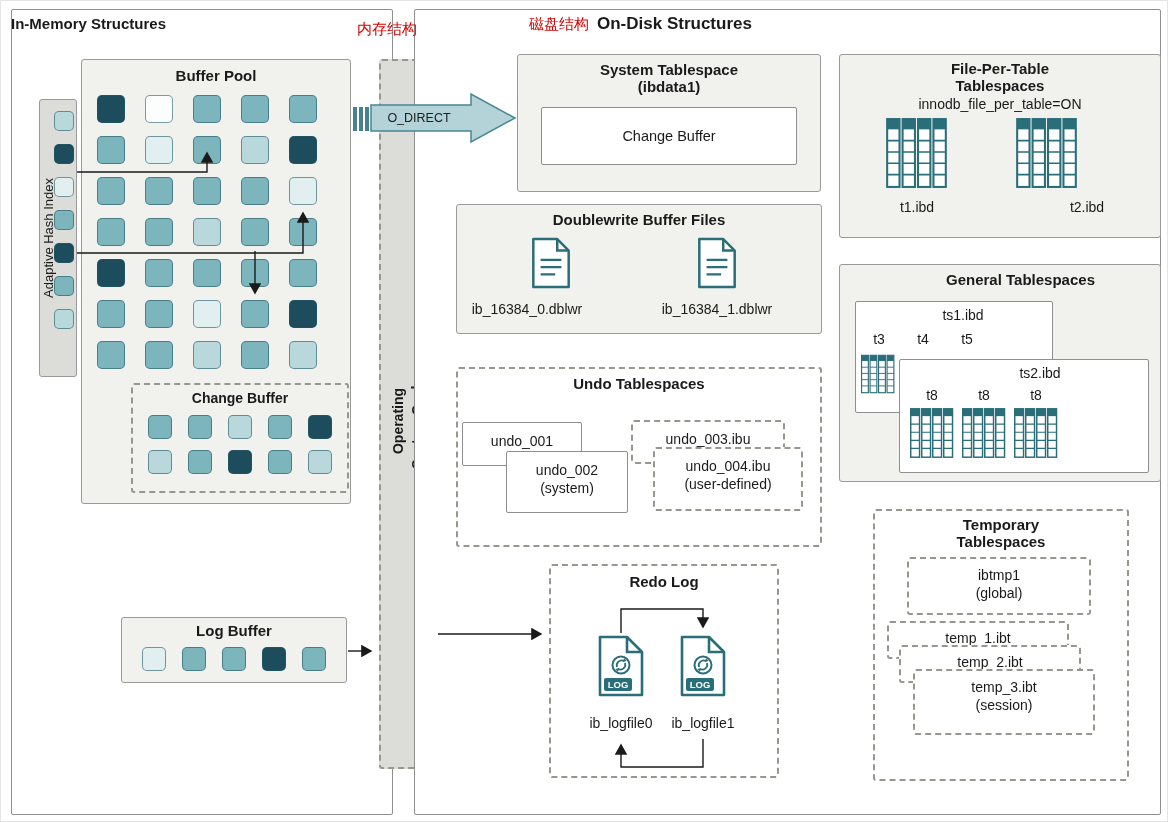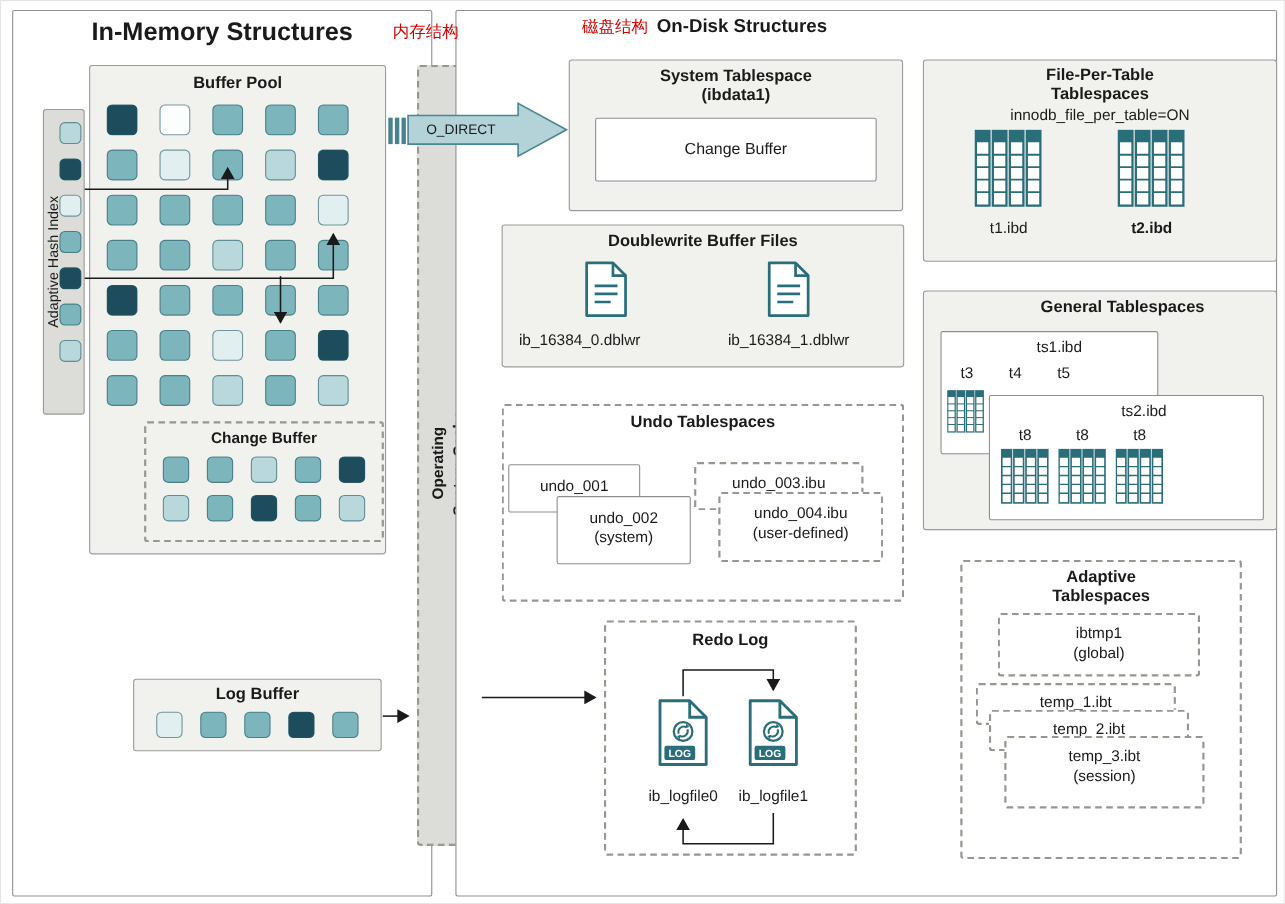--- a/index.html
+++ b/index.html
@@ -7,21 +7,21 @@
   #canvas {
     position:relative; width:1168px; height:822px; background:#fff;
     font-family:"Liberation Sans", sans-serif; color:#1a1a1a; overflow:hidden;
     border:1px solid #e4e4e4;
   }
   .abs { position:absolute; }
   .panel { position:absolute; background:#fff; border:1px solid #8f8f8f; border-radius:2px; }
   .gbox  { position:absolute; background:#f1f1ee; border:1px solid #9a9a9a; border-radius:3px; }
   .wbox  { position:absolute; background:#fff; border:1px solid #8f8f8f; border-radius:2px; }
   .dbox  { position:absolute; background:#fff; border:2px dashed #97978f; border-radius:3px; }
-  .t-lg { font-size:23px; font-weight:bold; text-align:center; }
+  .t-lg { font-size:15px; font-weight:bold; }
   .t-md { font-size:15px; font-weight:bold; text-align:center; }
   .t-sm { font-size:14px; font-weight:bold; text-align:center; }
   .lbl  { font-size:14px; text-align:center; line-height:1.25; }
   .cn   { color:#d40000; font-size:15px; white-space:nowrap; }
   .rot-center { position:absolute; transform:translate(-50%,-50%) rotate(-90deg); white-space:nowrap; }
   .grid { position:absolute; }
   .sq-row { display:flex; }
   .sq { border:1px solid rgba(35,90,102,.6); border-radius:5px; }
   .grid-bp .sq { width:28px; height:28px; }
   .grid-bp .sq-row { gap:20px; margin-bottom:13px; }
@@ -261,21 +261,21 @@
     <div>Tablespaces</div>
   </div>
   <div class="abs lbl" style="left:838px;top:95px;width:322px;">innodb_file_per_table=ON</div>
   <svg class="icon-svg" style="left:884px;top:116px;" width="64" height="72">
       <use href="#sym-table"></use>
     </svg>
   <svg class="icon-svg" style="left:1014px;top:116px;" width="64" height="72">
       <use href="#sym-table"></use>
     </svg>
   <div class="abs lbl" style="left:866px;top:198px;width:100px;">t1.ibd</div>
-  <div class="abs lbl" style="left:996px;top:198px;width:100px;font-weight:bold;">t2.ibd</div>
+  <div class="abs lbl" style="left:1036px;top:198px;width:100px;">t2.ibd</div>
 
   <div class="gbox" style="left:838px;top:263px;width:322px;height:218px;"></div>
   <div class="abs t-md" style="left:838px;top:270px;width:322px;padding-left:41px;">General Tablespaces</div>
   <div class="wbox" style="left:854px;top:300px;width:198px;height:112px;"></div>
   <div class="abs lbl" style="left:854px;top:306px;width:216px;">ts1.ibd</div>
   <div class="abs lbl" style="left:858px;top:330px;width:40px;">t3</div>
   <div class="abs lbl" style="left:902px;top:330px;width:40px;">t4</div>
   <div class="abs lbl" style="left:946px;top:330px;width:40px;">t5</div>
   <svg class="icon-svg" style="left:860px;top:350px;z-index:1;" width="34" height="46">
       <use href="#sym-table"></use>
@@ -290,21 +290,21 @@
     </svg>
   <svg class="icon-svg" style="left:961px;top:404px;z-index:3;" width="44" height="56">
       <use href="#sym-table"></use>
     </svg>
   <svg class="icon-svg" style="left:1013px;top:404px;z-index:3;" width="44" height="56">
       <use href="#sym-table"></use>
     </svg>
 
   <div class="dbox" style="left:872px;top:508px;width:256px;height:272px;"></div>
   <div class="abs t-md" style="left:872px;top:515px;width:256px;">
-    <div>Adaptive</div>
+    <div>Temporary</div>
     <div>Tablespaces</div>
   </div>
   <div class="dbox" style="left:906px;top:556px;width:184px;height:58px;z-index:1;">
     <div class="lbl" style="margin-top:8px;">ibtmp1</div>
     <div class="lbl">(global)</div>
   </div>
   <div class="dbox" style="left:886px;top:620px;width:182px;height:38px;z-index:2;">
     <div class="lbl" style="margin-top:7px;">temp_1.ibt</div>
   </div>
   <div class="dbox" style="left:898px;top:644px;width:182px;height:38px;z-index:3;">

